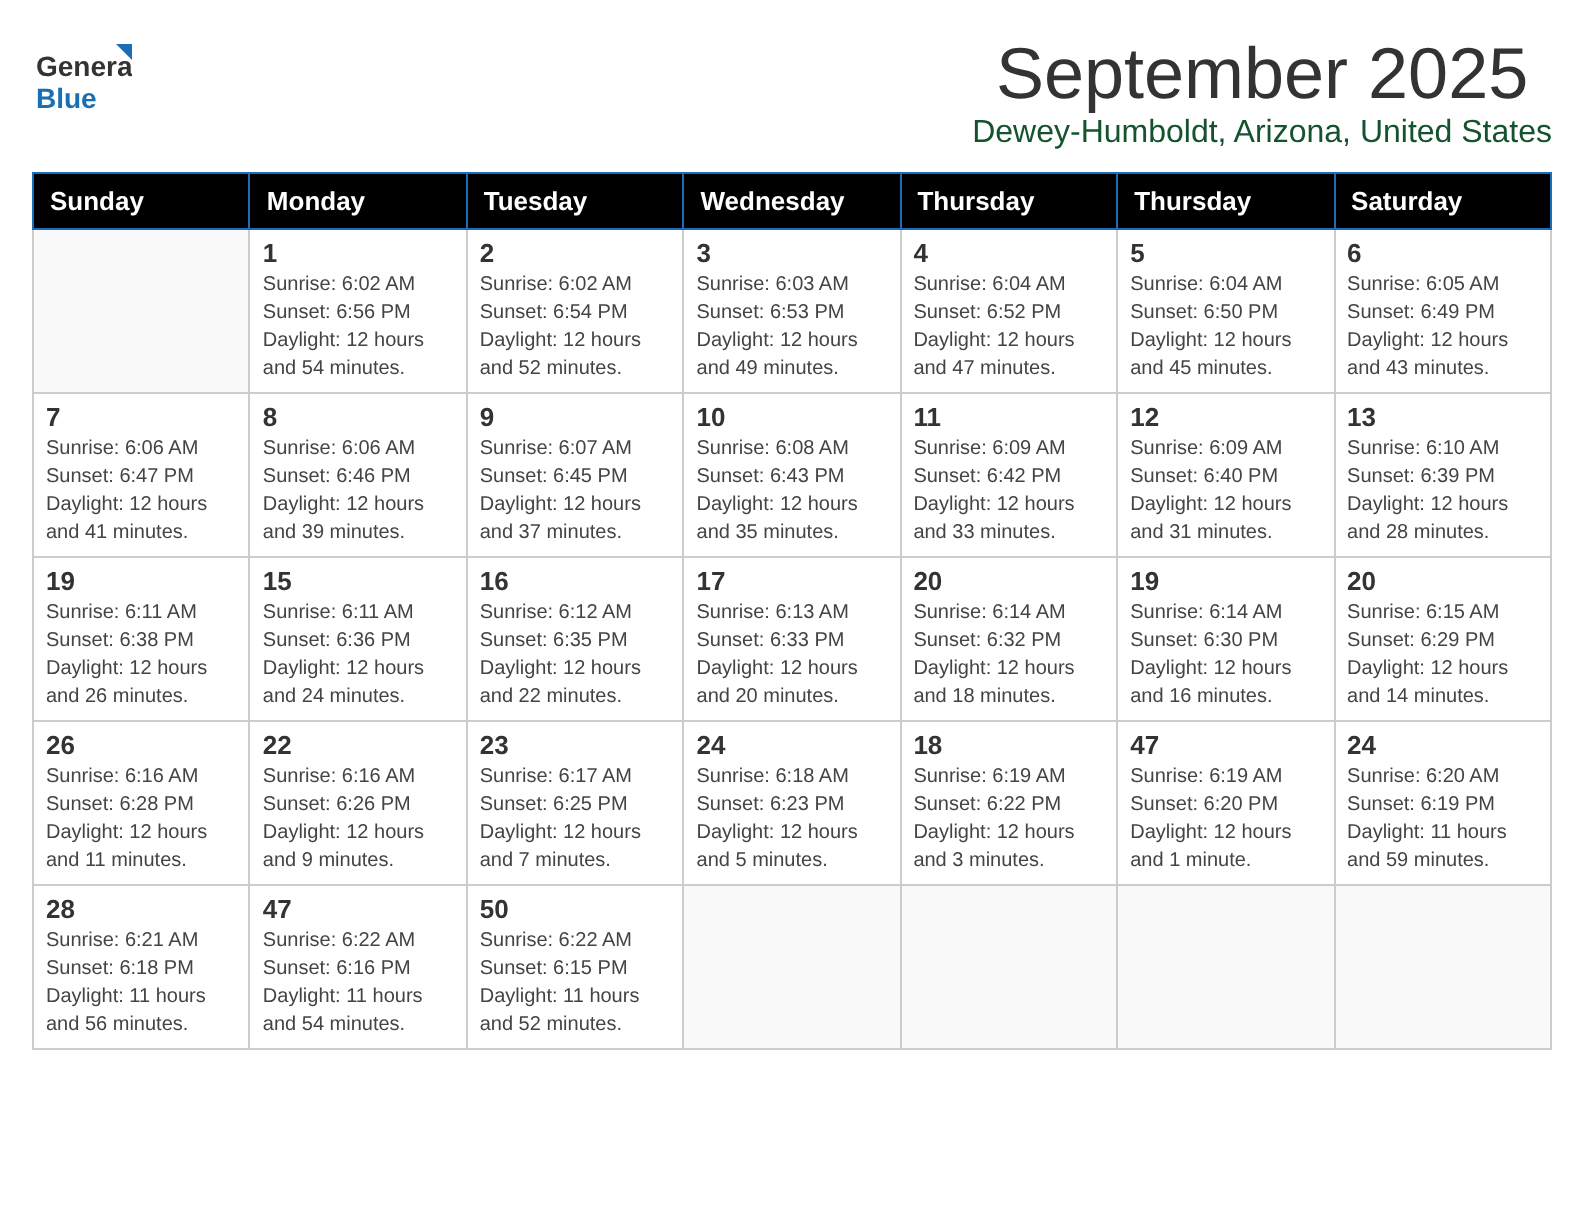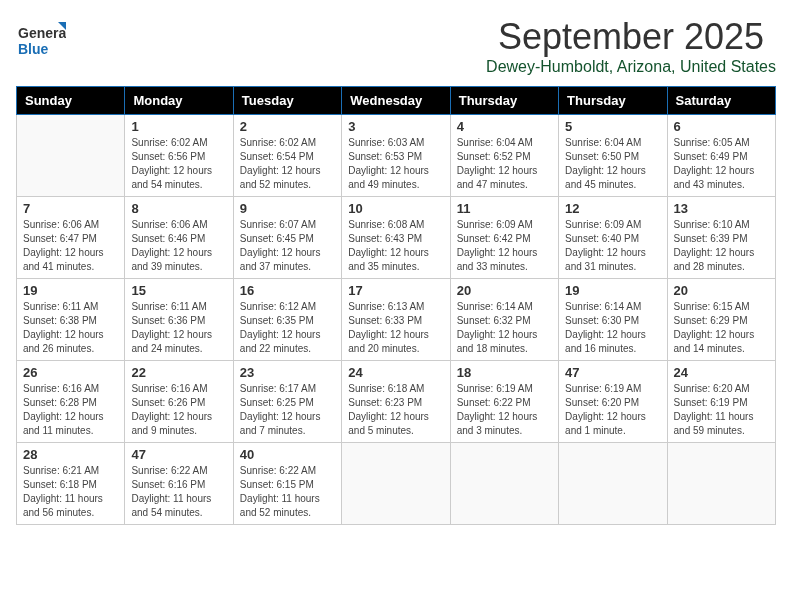--- a/index.html
+++ b/index.html
@@ -278,21 +278,21 @@
           Sunrise: 6:21 AM<br>Sunset: 6:18 PM<br>Daylight: 11 hours and 56 minutes.
         </div>
       </td>
         <td>
         <span class="day-number">47</span>
         <div class="day-info">
           Sunrise: 6:22 AM<br>Sunset: 6:16 PM<br>Daylight: 11 hours and 54 minutes.
         </div>
       </td>
         <td>
-        <span class="day-number">40</span>
+        <span class="day-number">50</span>
         <div class="day-info">
           Sunrise: 6:22 AM<br>Sunset: 6:15 PM<br>Daylight: 11 hours and 52 minutes.
         </div>
       </td>
         <td class="empty-cell"></td>
         <td class="empty-cell"></td>
         <td class="empty-cell"></td>
         <td class="empty-cell"></td>
       </tr>
     </tbody>

